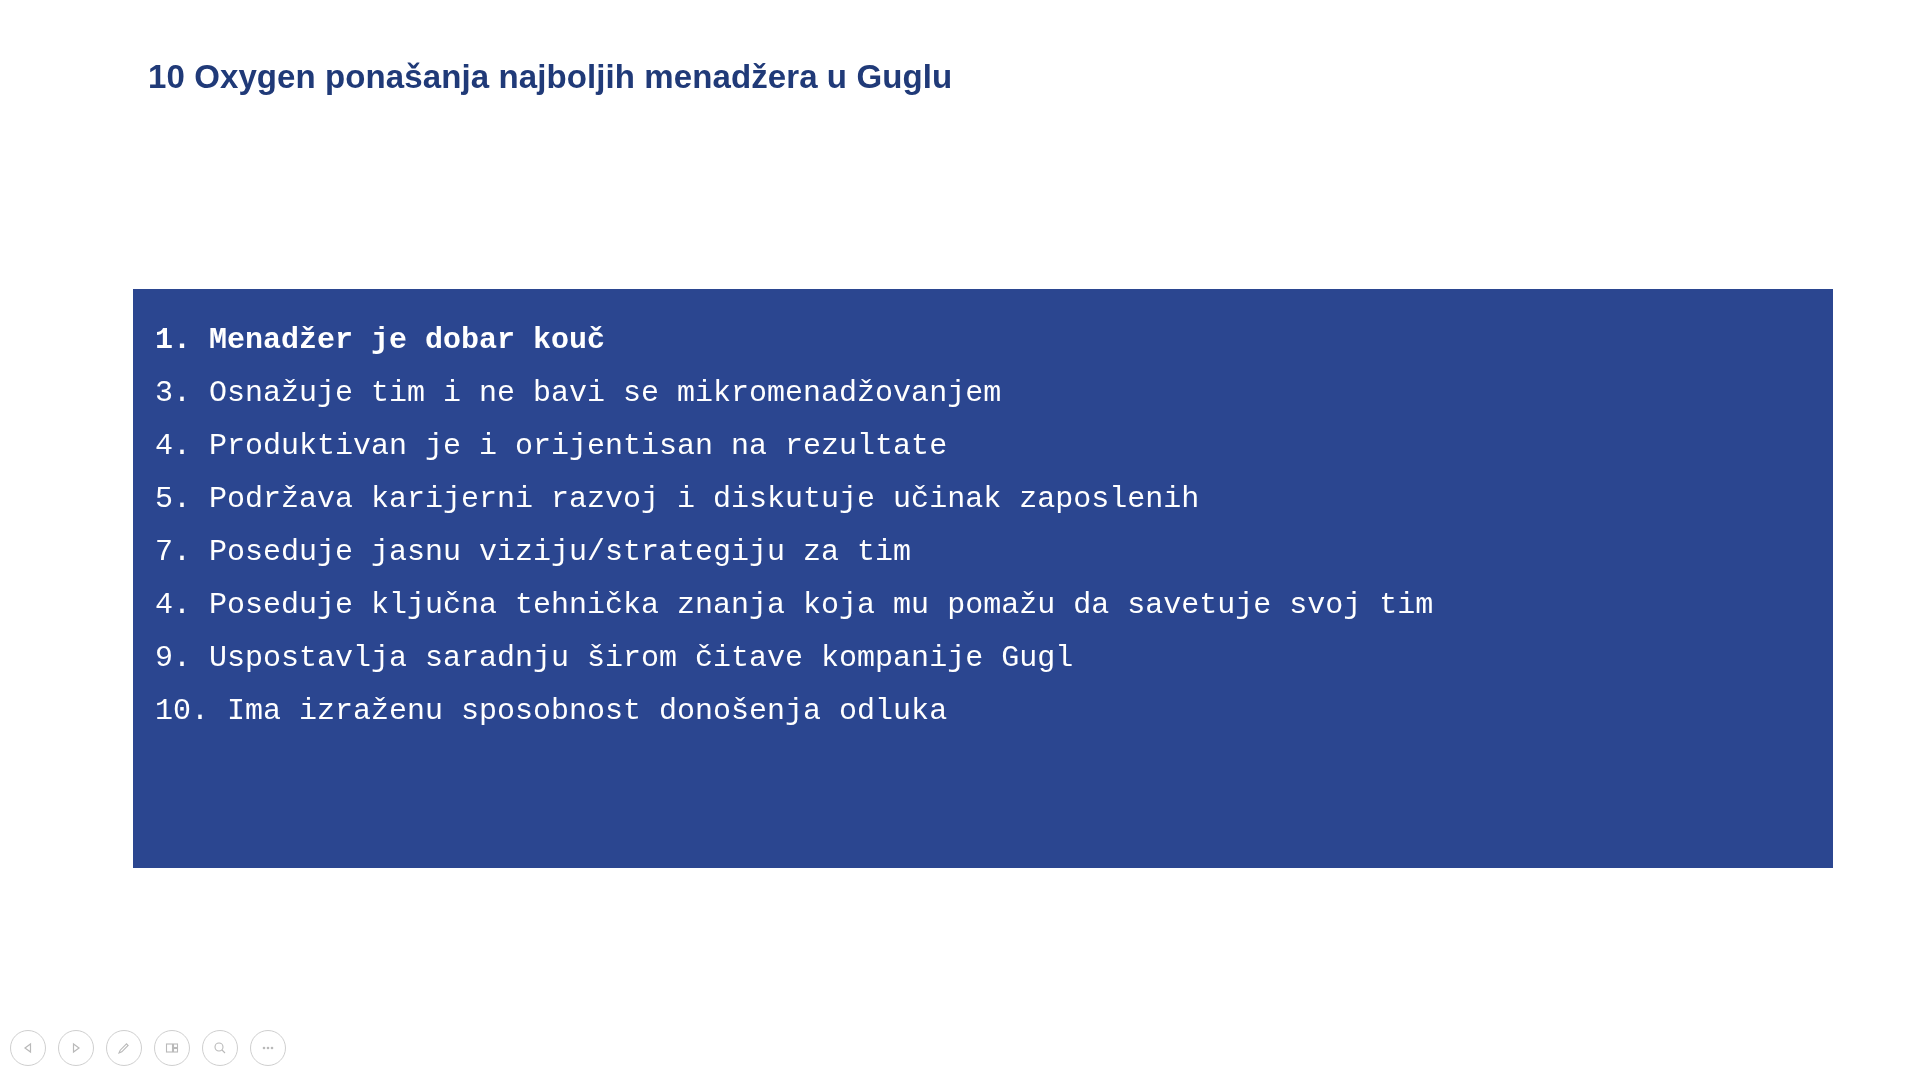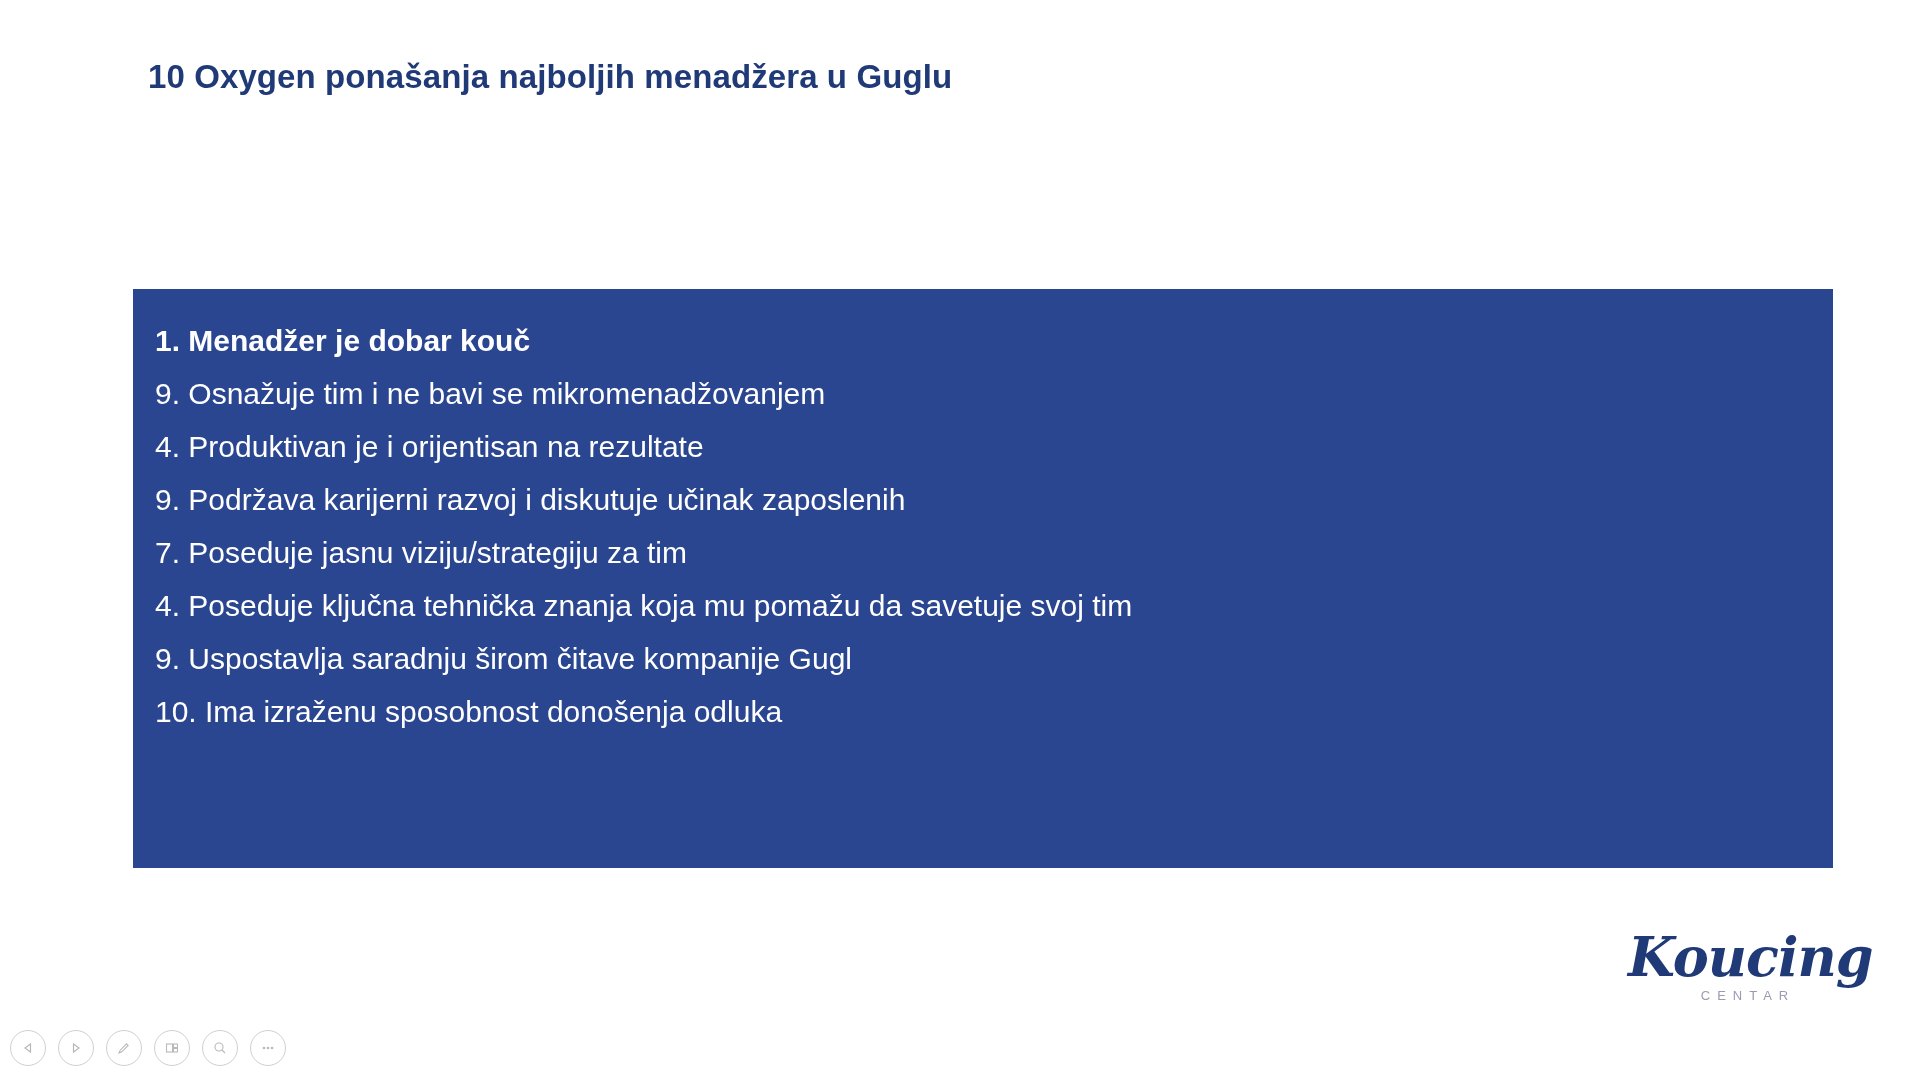--- a/index.html
+++ b/index.html
@@ -32,20 +32,21 @@
 
   #behaviors-panel {
     position: absolute;
     left: 133px;
     top: 289px;
     width: 1700px;
     height: 579px;
     background: #2b4690;
     box-sizing: border-box;
     padding: 25px 16px 20px 22px;
+    font-family: Liberation Mono, monospace;
   }
 
   .behavior-item {
     color: #ffffff;
     font-size: 30px;
     line-height: 53px;
     white-space: nowrap;
   }
 
   .behavior-item.first {
@@ -103,33 +104,29 @@
 </style>
 </head>
 <body>
 
 <div id="slide">
 
   <div id="slide-title">10 Oxygen ponašanja najboljih menadžera u Guglu</div>
 
   <div id="behaviors-panel">
     <div class="behavior-item first">1. Menadžer je dobar kouč</div>
-    <div class="behavior-item">9. Osnažuje tim i ne bavi se mikromenadžovanjem</div>
+    <div class="behavior-item">3. Osnažuje tim i ne bavi se mikromenadžovanjem</div>
     <div class="behavior-item">4. Produktivan je i orijentisan na rezultate</div>
-    <div class="behavior-item">9. Podržava karijerni razvoj i diskutuje učinak zaposlenih</div>
+    <div class="behavior-item">5. Podržava karijerni razvoj i diskutuje učinak zaposlenih</div>
     <div class="behavior-item">7. Poseduje jasnu viziju/strategiju za tim</div>
     <div class="behavior-item">4. Poseduje ključna tehnička znanja koja mu pomažu da savetuje svoj tim</div>
     <div class="behavior-item">9. Uspostavlja saradnju širom čitave kompanije Gugl</div>
     <div class="behavior-item">10. Ima izraženu sposobnost donošenja odluka</div>
   </div>
 
-  <div id="logo">
-    <div id="logo-word">Koucing</div>
-    <div id="logo-sub">CENTAR</div>
-  </div>
 
   <div id="toolbar">
     <div class="tool-btn">
       <span>
         <svg width="12" height="12" viewBox="0 0 12 12">
             <polygon points="8.5,2 8.5,10 3,6" fill="none" stroke="#b9b9b9" stroke-width="1.2"></polygon>
           </svg>
       </span>
     </div>
     <div class="tool-btn">

